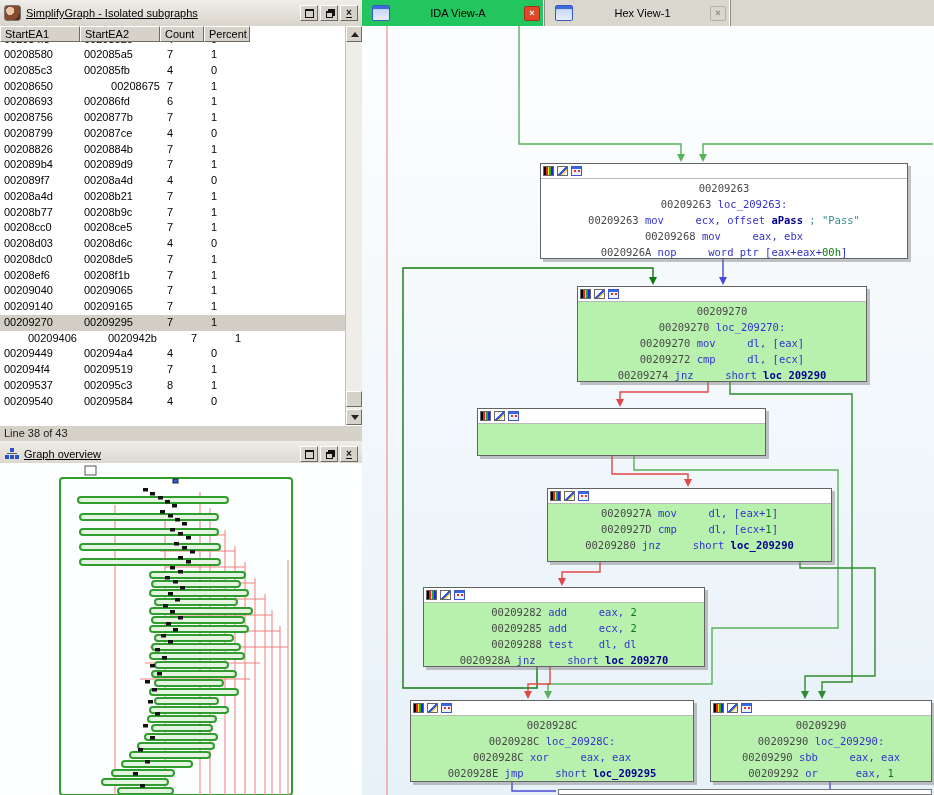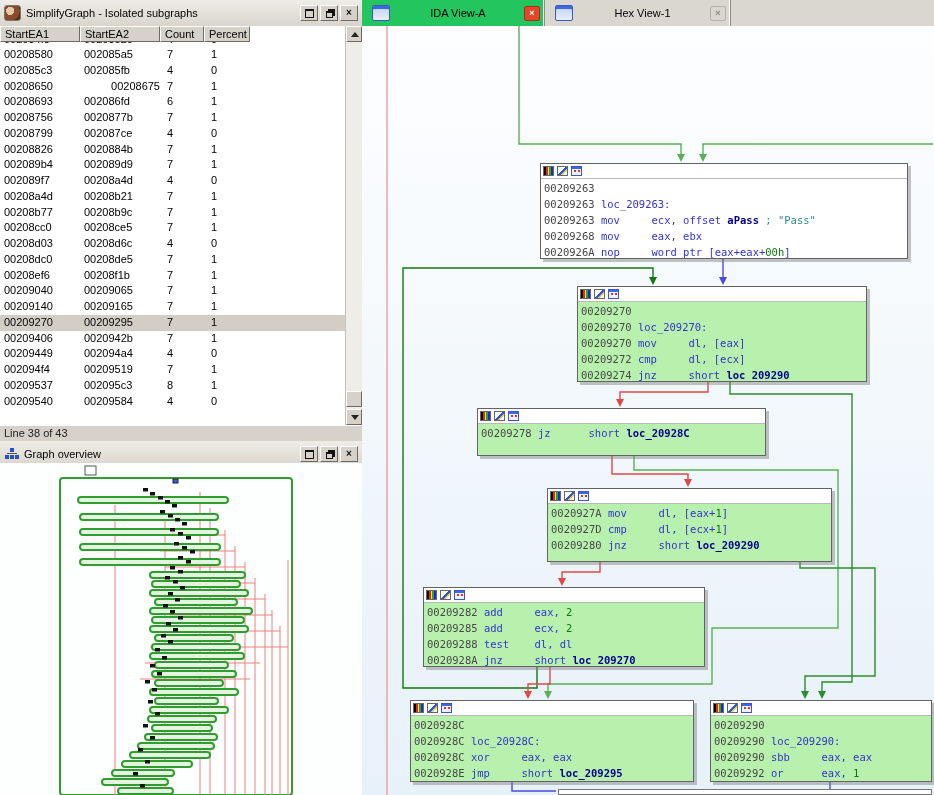--- a/index.html
+++ b/index.html
@@ -2,21 +2,21 @@
 <html><head>
 <meta charset="utf-8">
 <style>
   html,body{margin:0;padding:0;}
   #screen{position:relative;width:934px;height:795px;overflow:hidden;
     font-family:"Liberation Sans",sans-serif;font-size:11px;background:#d6d2ca;
     -webkit-font-smoothing:antialiased;}
   
   #left-panel{position:absolute;left:0;top:0;width:362px;height:795px;background:#d6d2ca;border-right:1px solid #9a968e;}
   .titlebar{height:26px;display:flex;align-items:center;background:linear-gradient(#efede8,#d9d5cc);
-    border-bottom:1px solid #9a968e;position:relative;}
+    border-bottom:1px solid #9a968e;position:relative;text-decoration:underline;}
   .titlebar .ticon{width:15px;height:14px;margin:0 5px 0 4px;border-radius:3px;flex:0 0 auto;}
   .ticon.monkey{background:radial-gradient(circle at 35% 35%, #e8c9a8 0 30%, #8a4a2e 31% 70%, #5a2d18 71%);border:1px solid #777;}
   .ticon.tree{background:
      linear-gradient(#2a52c8,#2a52c8) 6px 1px/4px 4px no-repeat,
      linear-gradient(#2a52c8,#2a52c8) 1px 8px/4px 4px no-repeat,
      linear-gradient(#2a52c8,#2a52c8) 11px 8px/4px 4px no-repeat,
      linear-gradient(#2a52c8,#2a52c8) 6px 8px/4px 4px no-repeat,
      linear-gradient(#555,#555) 3px 6px/10px 1px no-repeat;}
   .titlebar .tlabel{flex:1 1 auto;color:#000;font-size:11px;}
   .winbtns{display:flex;gap:2px;margin-right:4px;}
@@ -67,21 +67,21 @@
   
   .bblock{position:absolute;border:1px solid #636363;background:#fff;box-sizing:border-box;
     box-shadow:3px 3px 0 rgba(125,125,125,0.45);overflow:hidden;}
   .bblock .bhead{height:14px;background:#fff;border-bottom:1px solid #b9b9b9;display:flex;align-items:center;gap:3px;padding-left:2px;}
   .bicon{width:11px;height:10px;border:1px solid #666;box-sizing:border-box;flex:0 0 auto;}
   .bicon.colors{background:linear-gradient(90deg,#000 0 20%,#e22 20% 40%,#ee2 40% 60%,#2a2 60% 80%,#22e 80%);}
   .bicon.edit{background:linear-gradient(135deg,#fff 42%,#2b59d8 42% 62%,#f4c542 62% 72%,#fff 72%);}
   .bicon.frame{border-color:#3a56c8;background:
       radial-gradient(circle,#e03030 0 1.4px,transparent 1.5px) 1px 2px/4px 4px repeat-x #eef2ff;
       box-shadow:inset 0 2px 0 #3a6ae0;}
-  .bbody{padding:1px 3px;font-family:"DejaVu Sans Mono",monospace;font-size:10.5px;line-height:16px;white-space:pre;}
+  .bbody{padding:1px 3px;font-family:"DejaVu Sans Mono",monospace;font-size:10.5px;line-height:16px;white-space:pre;text-align:center;}
   .bblock.green .bbody{background:#b8f1ae;}
   .bblock.green{background:#b8f1ae;}
   .c-a{color:#474747;}
   .c-i{color:#3333cc;}
   .c-l{color:#3333cc;}
   .c-L{color:#000090;font-weight:bold;}
   .c-n{color:#0a7a0a;}
   .c-c{color:#2e8b8b;}
   #next-block-strip{position:absolute;background:#fff;border:1px solid #767676;box-sizing:border-box;}
 </style>
@@ -226,21 +226,21 @@
               <div class="tcell num" style="width: 44px;">7</div>
               <div class="tcell num" style="width: 46px;">1</div>
             </div>
             <div class="trow selected">
               <div class="tcell" style="width: 80px;">00209270</div>
               <div class="tcell" style="width: 80px;">00209295</div>
               <div class="tcell num" style="width: 44px;">7</div>
               <div class="tcell num" style="width: 46px;">1</div>
             </div>
             <div class="trow">
-              <div class="tcell" style="width: 80px;">00209406</div>
+              <div class="tcell" style="width: 80px; margin-left: 24px;">00209406</div>
               <div class="tcell" style="width: 80px;">0020942b</div>
               <div class="tcell num" style="width: 44px;">7</div>
               <div class="tcell num" style="width: 46px;">1</div>
             </div>
             <div class="trow">
               <div class="tcell" style="width: 80px;">00209449</div>
               <div class="tcell" style="width: 80px;">002094a4</div>
               <div class="tcell num" style="width: 44px;">4</div>
               <div class="tcell num" style="width: 46px;">0</div>
             </div>
@@ -461,21 +461,21 @@
                 <span class="bicon frame"></span>
               </div>
               <div class="bbody"><div><span class="c-a">00209270</span></div><div><span class="c-a">00209270 </span><span class="c-l">loc_209270:</span></div><div><span class="c-a">00209270 </span><span class="c-i">mov     </span><span class="c-i">dl, [eax]</span></div><div><span class="c-a">00209272 </span><span class="c-i">cmp     </span><span class="c-i">dl, [ecx]</span></div><div><span class="c-a">00209274 </span><span class="c-i">jnz     </span><span class="c-i">short </span><span class="c-L">loc_209290</span></div></div>
             </div>
             <div class="bblock green" style="left: 477px; top: 408px; width: 289px; height: 48px;">
               <div class="bhead">
                 <span class="bicon colors"></span>
                 <span class="bicon edit"></span>
                 <span class="bicon frame"></span>
               </div>
-              <div class="bbody"><div><span class="c-a">00209278 </span><span class="c-i">jz      </span><span class="c-i">short </span><span class="c-L">loc_20928C</span></div></div>
+              <div class="bbody"></div>
             </div>
             <div class="bblock green" style="left: 547px; top: 488px; width: 285px; height: 74px;">
               <div class="bhead">
                 <span class="bicon colors"></span>
                 <span class="bicon edit"></span>
                 <span class="bicon frame"></span>
               </div>
               <div class="bbody"><div><span class="c-a">0020927A </span><span class="c-i">mov     </span><span class="c-i">dl, [eax+</span><span class="c-n">1</span><span class="c-i">]</span></div><div><span class="c-a">0020927D </span><span class="c-i">cmp     </span><span class="c-i">dl, [ecx+</span><span class="c-n">1</span><span class="c-i">]</span></div><div><span class="c-a">00209280 </span><span class="c-i">jnz     </span><span class="c-i">short </span><span class="c-L">loc_209290</span></div></div>
             </div>
             <div class="bblock green" style="left: 423px; top: 587px; width: 282px; height: 80px;">

